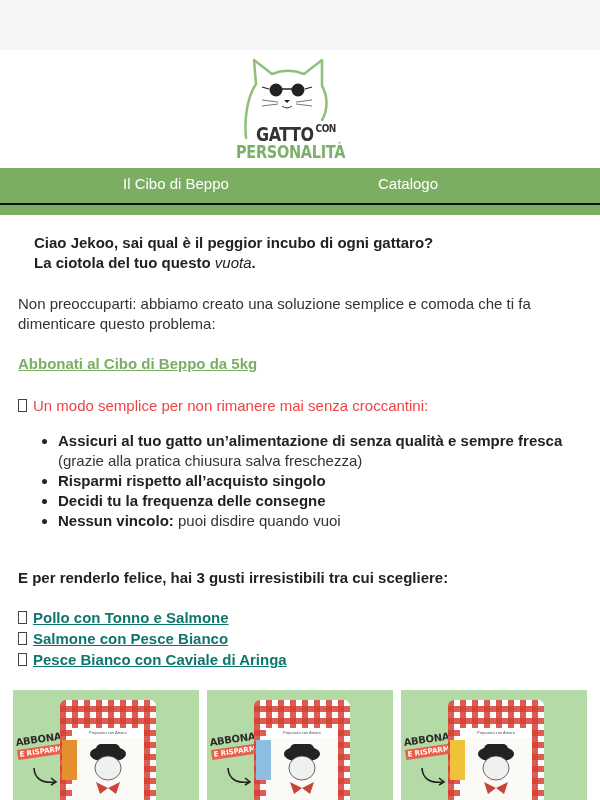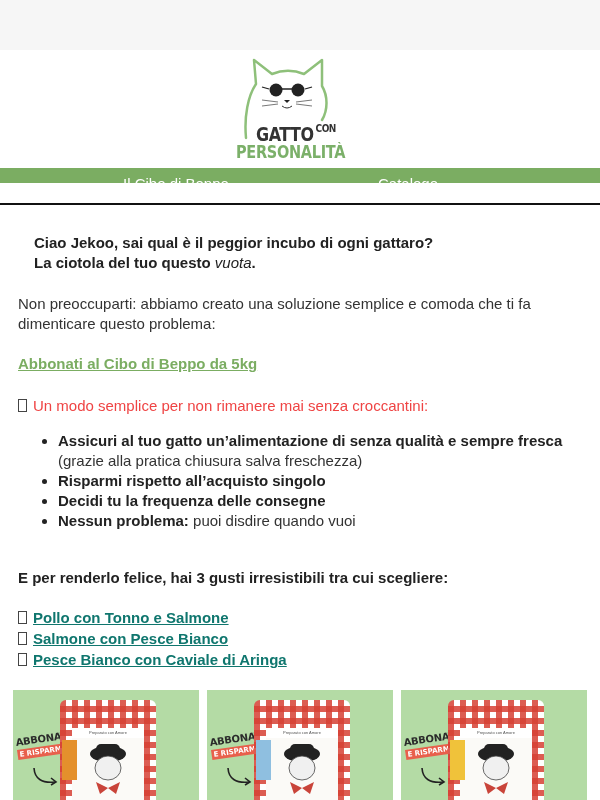--- a/index.html
+++ b/index.html
@@ -7,21 +7,21 @@
   body { font-family: "Liberation Sans", sans-serif; color: #222; position: relative; }
 
   .topbar { position: absolute; left: 0; top: 0; width: 600px; height: 50px; background: #f6f6f6; }
 
   .logo { position: absolute; left: 236px; top: 56px; width: 106px; height: 106px; }
   .logo svg { width: 106px; height: 106px; display: block; }
   .logo-text1 { position: absolute; left: 20px; top: 66px; font-family: "DejaVu Sans", sans-serif; font-weight: bold; font-size: 16px; color: #333; letter-spacing: -0.5px; transform: scaleY(1.25); transform-origin: left top; }
   .logo-text1 small { font-size: 9px; vertical-align: top; margin-left: 2px; }
   .logo-text2 { position: absolute; left: 0px; top: 86px; font-family: "DejaVu Sans", sans-serif; font-weight: bold; font-size: 14.5px; color: #7bb069; letter-spacing: -0.3px; transform: scaleY(1.25); transform-origin: left top; }
 
-  .nav { position: absolute; left: 0; top: 168px; width: 600px; height: 15px; background: #7bad62; }
+  .nav { position: absolute; left: 0; top: 168px; width: 600px; height: 47px; background: #7bad62; }
   .nav a { position: absolute; top: 7px; color: #ffffff; font-size: 15px; text-decoration: none; }
   .nav .n1 { left: 123px; }
   .nav .n2 { left: 378px; }
   .rule { position: absolute; left: 0; top: 203px; width: 600px; height: 2px; background: #111; }
 
   .content { position: absolute; left: 18px; top: 233px; width: 570px; font-size: 15px; line-height: 20px; }
   .bold { font-weight: bold; color: #222; }
   p { margin: 0; }
   .greeting { position: absolute; left: 16px; top: 0; width: 570px; }
   .intro { position: absolute; left: 0; top: 61px; width: 570px; color: #333; }
@@ -98,21 +98,21 @@
   <p class="intro">Non preoccuparti: abbiamo creato una soluzione semplice e comoda che ti fa dimenticare questo problema:</p>
 
   <a class="cta" href="#">Abbonati al Cibo di Beppo da 5kg</a>
 
   <p class="modo"><span class="box"></span><span>Un modo semplice per non rimanere mai senza croccantini:</span></p>
 
   <ul class="benefits">
     <li class="bold"><span>Assicuri al tuo gatto un’alimentazione di senza qualità e sempre fresca</span><br><span class="sub">(grazie alla pratica chiusura salva freschezza)</span></li>
     <li class="bold"><span>Risparmi rispetto all’acquisto singolo</span></li>
     <li class="bold"><span>Decidi tu la frequenza delle consegne</span></li>
-    <li class="bold"><span>Nessun problema:</span><span class="sub"> puoi disdire quando vuoi</span></li>
+    <li class="bold"><span>Nessun vincolo:</span><span class="sub"> puoi disdire quando vuoi</span></li>
   </ul>
 
   <p class="flav-head bold">E per renderlo felice, hai 3 gusti irresistibili tra cui scegliere:</p>
 
   <div class="flavors">
     <div class="row"><span class="box"></span><a href="#" style="display:inline">Pollo con Tonno e Salmone </a></div>
     <div class="row"><span class="box"></span><a href="#" style="display:inline">Salmone con Pesce Bianco </a></div>
     <div class="row"><span class="box"></span><a href="#" style="display:inline">Pesce Bianco con Caviale di Aringa</a></div>
   </div>
 </div>

